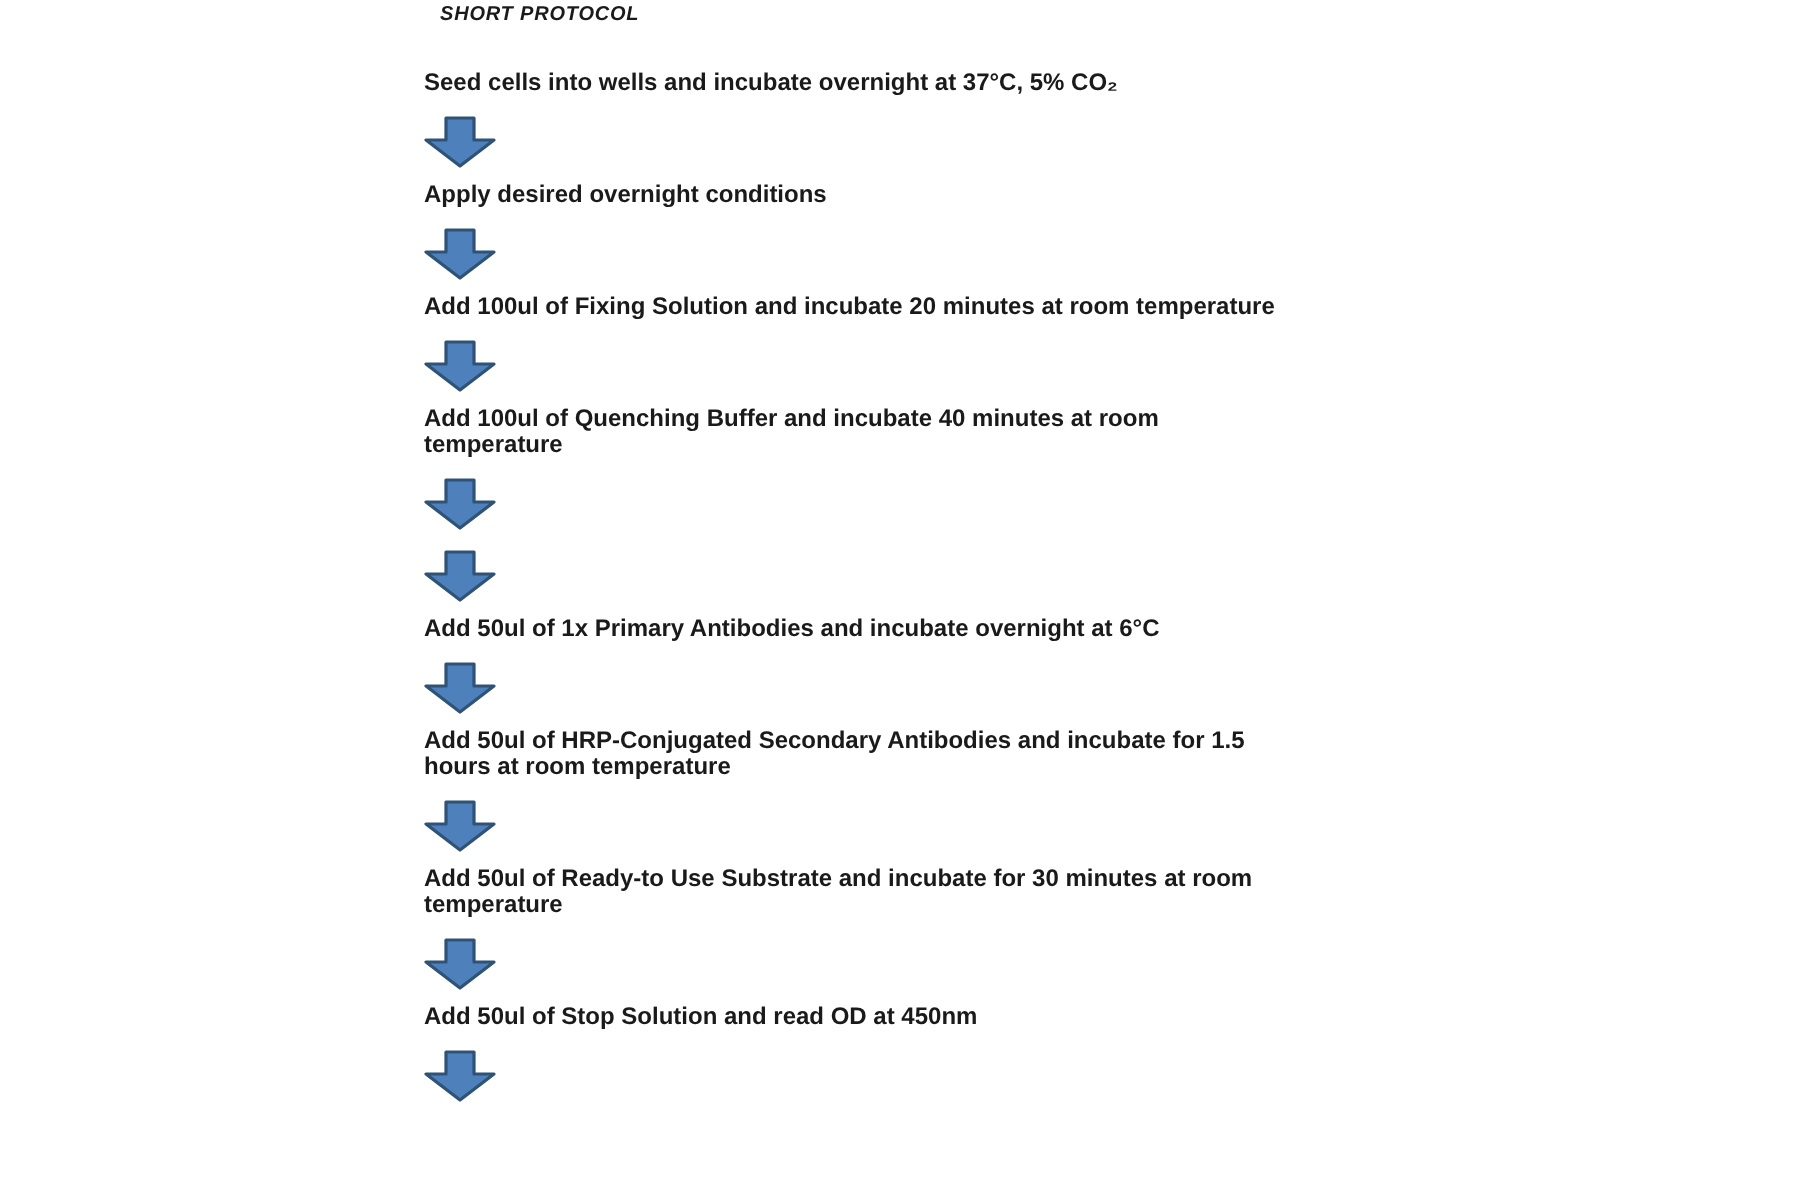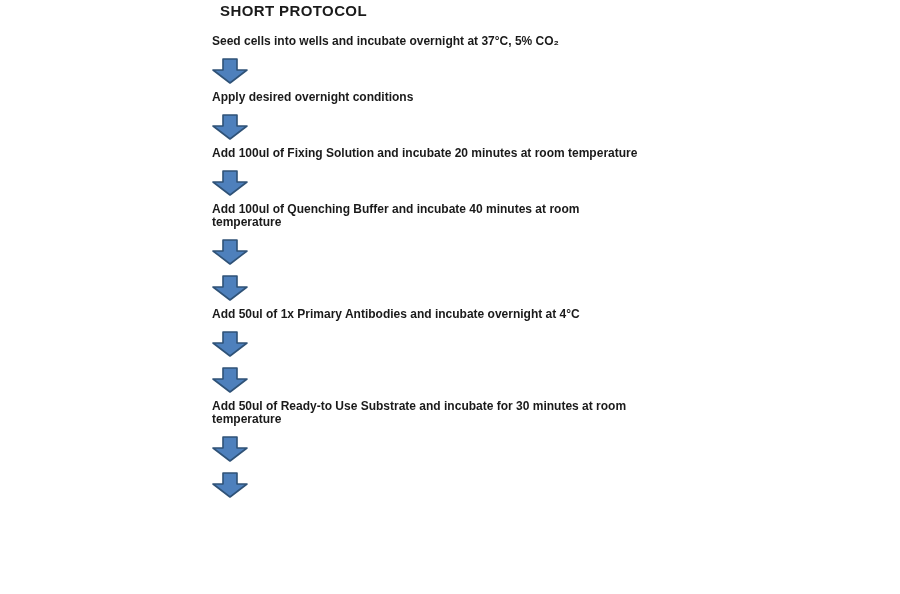--- a/index.html
+++ b/index.html
@@ -12,25 +12,26 @@
     height: 594px;
     position: relative;
     overflow: hidden;
     font-family: "Liberation Sans", sans-serif;
   }
   .page-title {
     position: absolute;
     left: 220px;
     top: 2px;
     margin: 0;
-    font-size: 15px;
+    font-size: 10px;
     font-weight: bold;
     letter-spacing: 0.4px;
     color: var(--text-color, #1a1a1a);
     white-space: nowrap;
+    font-style: italic;
   }
   .steps-column {
     position: absolute;
     left: 212px;
     top: 35px;
     width: 460px;
     text-align: left;
   }
   .step-text {
     font-size: 12px;
@@ -77,29 +78,32 @@
           <path class="arrow-shape" d="M11 1 H25 V12 H35 L18 25 L1 12 H11 Z"></path>
         </svg></div>
       <div class="step-text">Add 100ul of Quenching Buffer and incubate 40 minutes at room
 temperature</div>
       <div class="arrow-wrap"><svg viewBox="0 0 36 26">
           <path class="arrow-shape" d="M11 1 H25 V12 H35 L18 25 L1 12 H11 Z"></path>
         </svg></div>
       <div class="arrow-wrap"><svg viewBox="0 0 36 26">
           <path class="arrow-shape" d="M11 1 H25 V12 H35 L18 25 L1 12 H11 Z"></path>
         </svg></div>
-      <div class="step-text">Add 50ul of 1x Primary Antibodies and incubate overnight at 4°C</div>
+      <div class="step-text">Add 50ul of 1x Primary Antibodies and incubate overnight at 6°C</div>
       <div class="arrow-wrap"><svg viewBox="0 0 36 26">
           <path class="arrow-shape" d="M11 1 H25 V12 H35 L18 25 L1 12 H11 Z"></path>
         </svg></div>
+      <div class="step-text">Add 50ul of HRP-Conjugated Secondary Antibodies and incubate for 1.5
+hours at room temperature</div>
       <div class="arrow-wrap"><svg viewBox="0 0 36 26">
           <path class="arrow-shape" d="M11 1 H25 V12 H35 L18 25 L1 12 H11 Z"></path>
         </svg></div>
       <div class="step-text">Add 50ul of Ready-to Use Substrate and incubate for 30 minutes at room
 temperature</div>
       <div class="arrow-wrap"><svg viewBox="0 0 36 26">
           <path class="arrow-shape" d="M11 1 H25 V12 H35 L18 25 L1 12 H11 Z"></path>
         </svg></div>
+      <div class="step-text">Add 50ul of Stop Solution and read OD at 450nm</div>
       <div class="arrow-wrap"><svg viewBox="0 0 36 26">
           <path class="arrow-shape" d="M11 1 H25 V12 H35 L18 25 L1 12 H11 Z"></path>
         </svg></div>
     </div>
 </main>
 
 </body></html>

